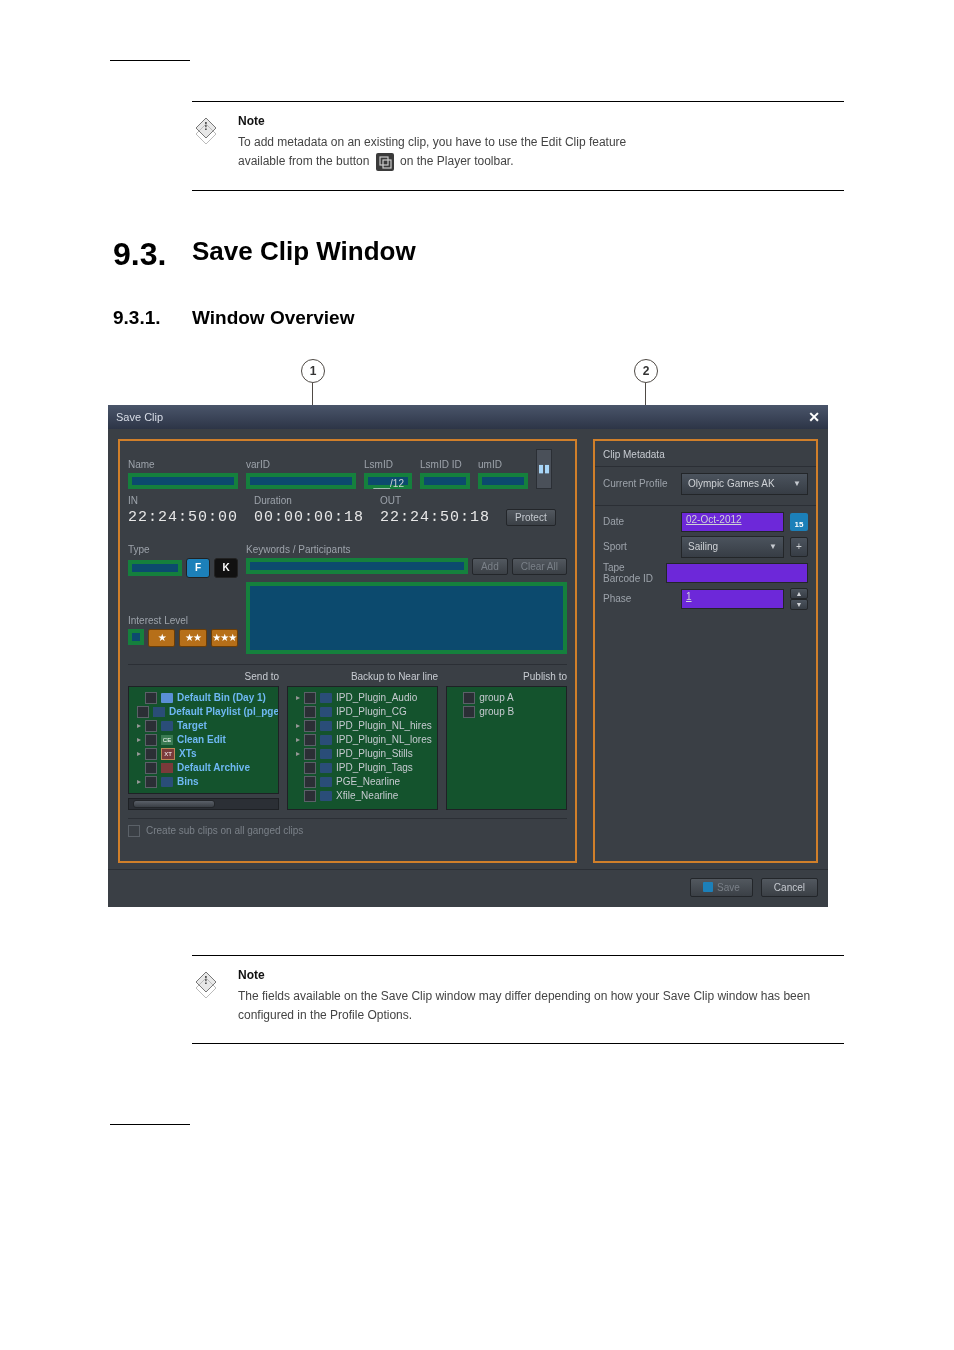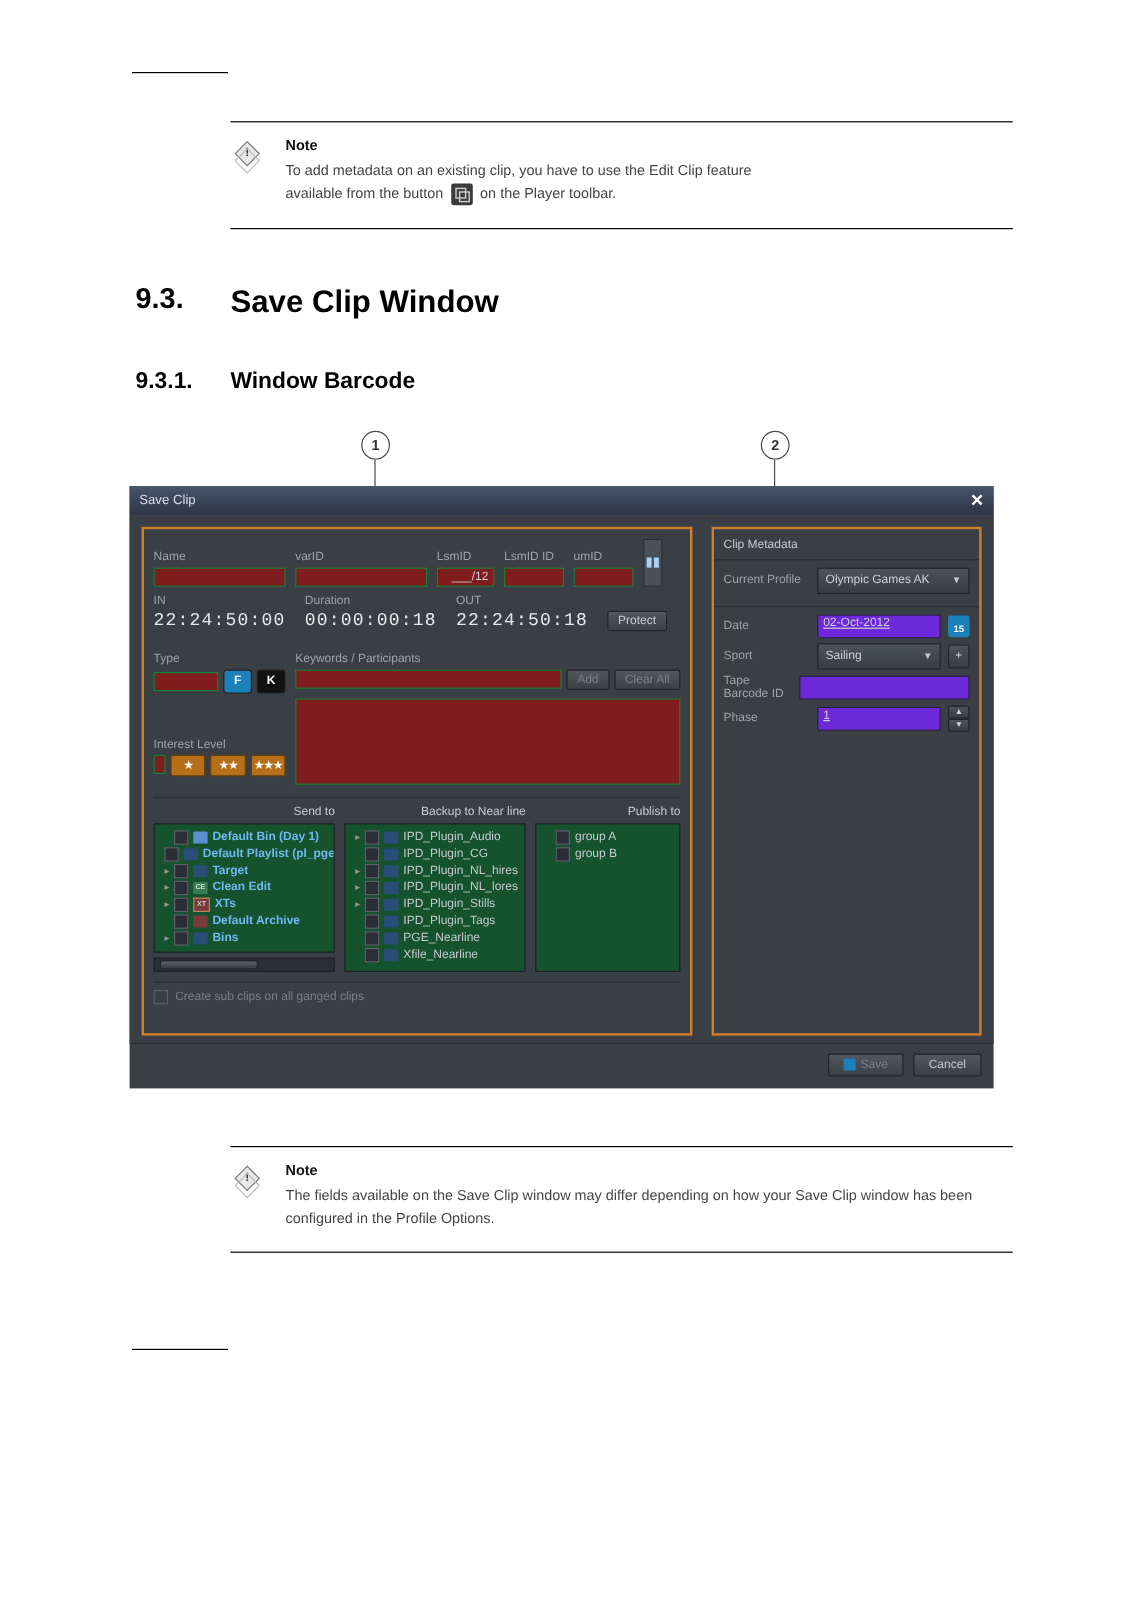--- a/index.html
+++ b/index.html
@@ -138,22 +138,22 @@
   }
   .right-pane {
     width: 225px;
     padding: 10px 10px 6px 6px;
     background: #3a3f45;
   }
   .row { display: flex; gap: 8px; margin-bottom: 6px; align-items: flex-end; }
   .fld { display: flex; flex-direction: column; gap: 3px; }
   .lbl { font-size: 10px; color: #9da3ab; }
   .inp {
-    background: #7f1d1d;
-    border: 1px solid #15803d;
+    background: #0c4a6e;
+    border: 4px solid #15803d;
     height: 16px;
     color: #cfd2d6;
     font-size: 10px;
     padding: 1px 4px;
     box-sizing: border-box;
   }
   .scr-btn {
     width: 14px;
     height: 38px;
     background: #4a5059;
@@ -328,21 +328,21 @@
     border-radius:2px;
     display:flex;
     align-items:center;
     gap:4px;
   }
   .fbtn.primary { color:#7a8088; }
   .save-ic { width:10px;height:10px;background:#1c80b9;border-radius:1px;}
   h2.section, h3.subsection { position:relative; }
   h2.section .num {
     position:absolute; left:-79px; top:0;
-    font-size:24px; font-weight:bold;
+    font-size:32px; font-weight:bold;
   }
   h3.subsection .num {
     position:absolute; left:-79px; top:0;
     font-size:19px; font-weight:bold;
   }
 </style>
 </head>
 <body>
 
 <div class="page">
@@ -370,21 +370,21 @@
     </div>
   </div>
 
   <h2 class="section">
     <span class="num">9.3.</span>
     <span>Save Clip Window</span>
   </h2>
 
   <h3 class="subsection">
     <span class="num">9.3.1.</span>
-    <span>Window Barcode</span>
+    <span>Window Overview</span>
   </h3>
 
   <div class="shot">
     <div class="callouts">
       <div class="callout" style="left:193px;top:0;">1</div>
       <div class="callout-line" style="left:204px;"></div>
       <div class="callout" style="left:526px;top:0;">2</div>
       <div class="callout-line" style="left:537px;"></div>
     </div>
 

